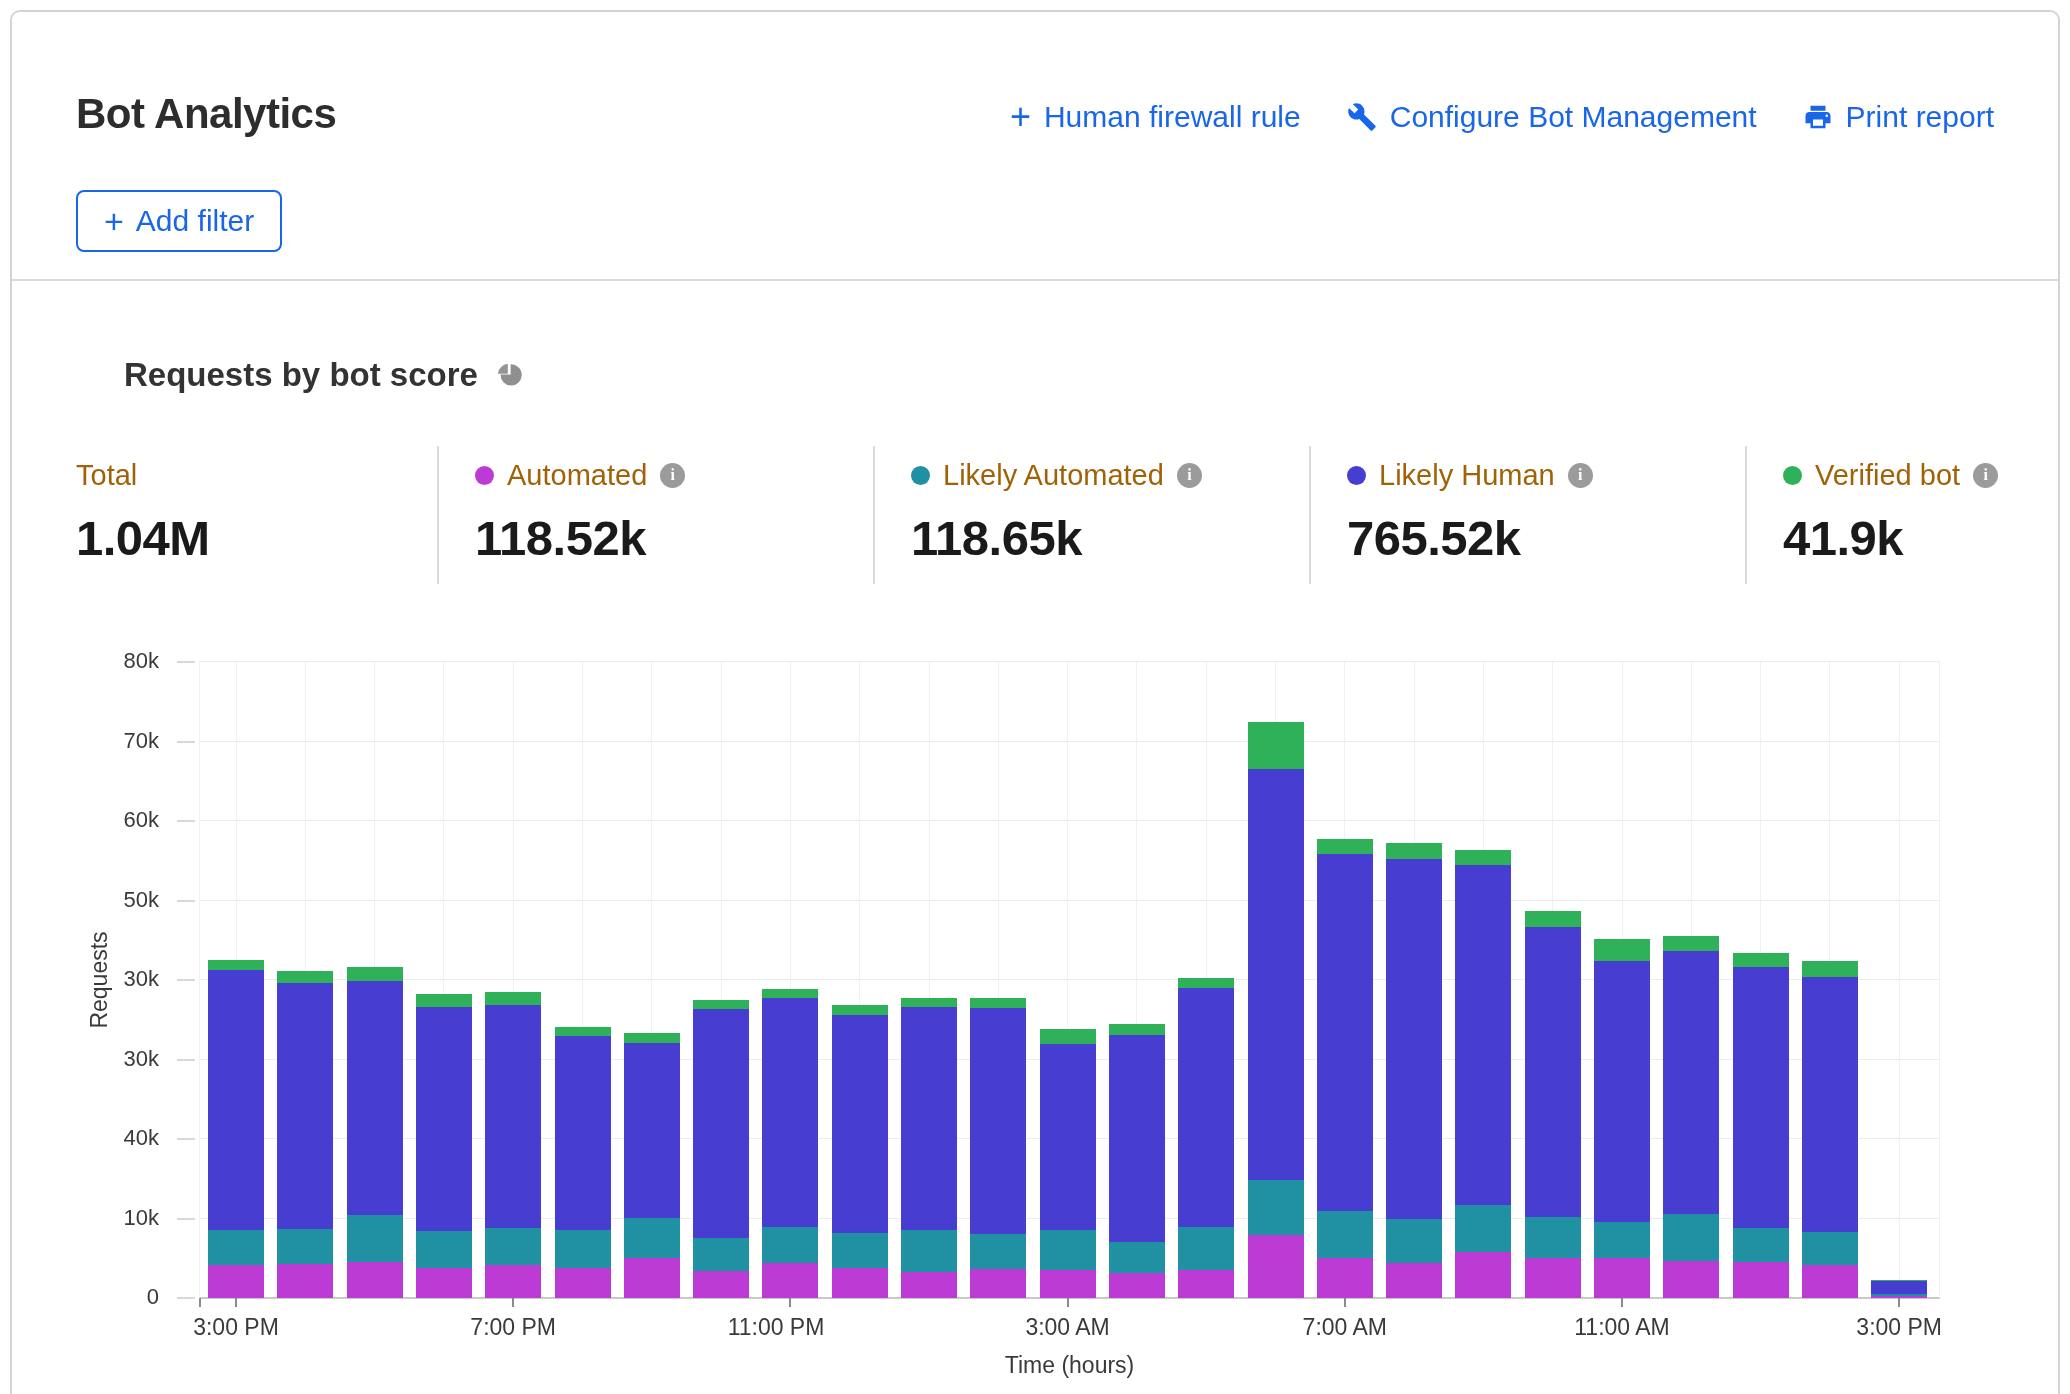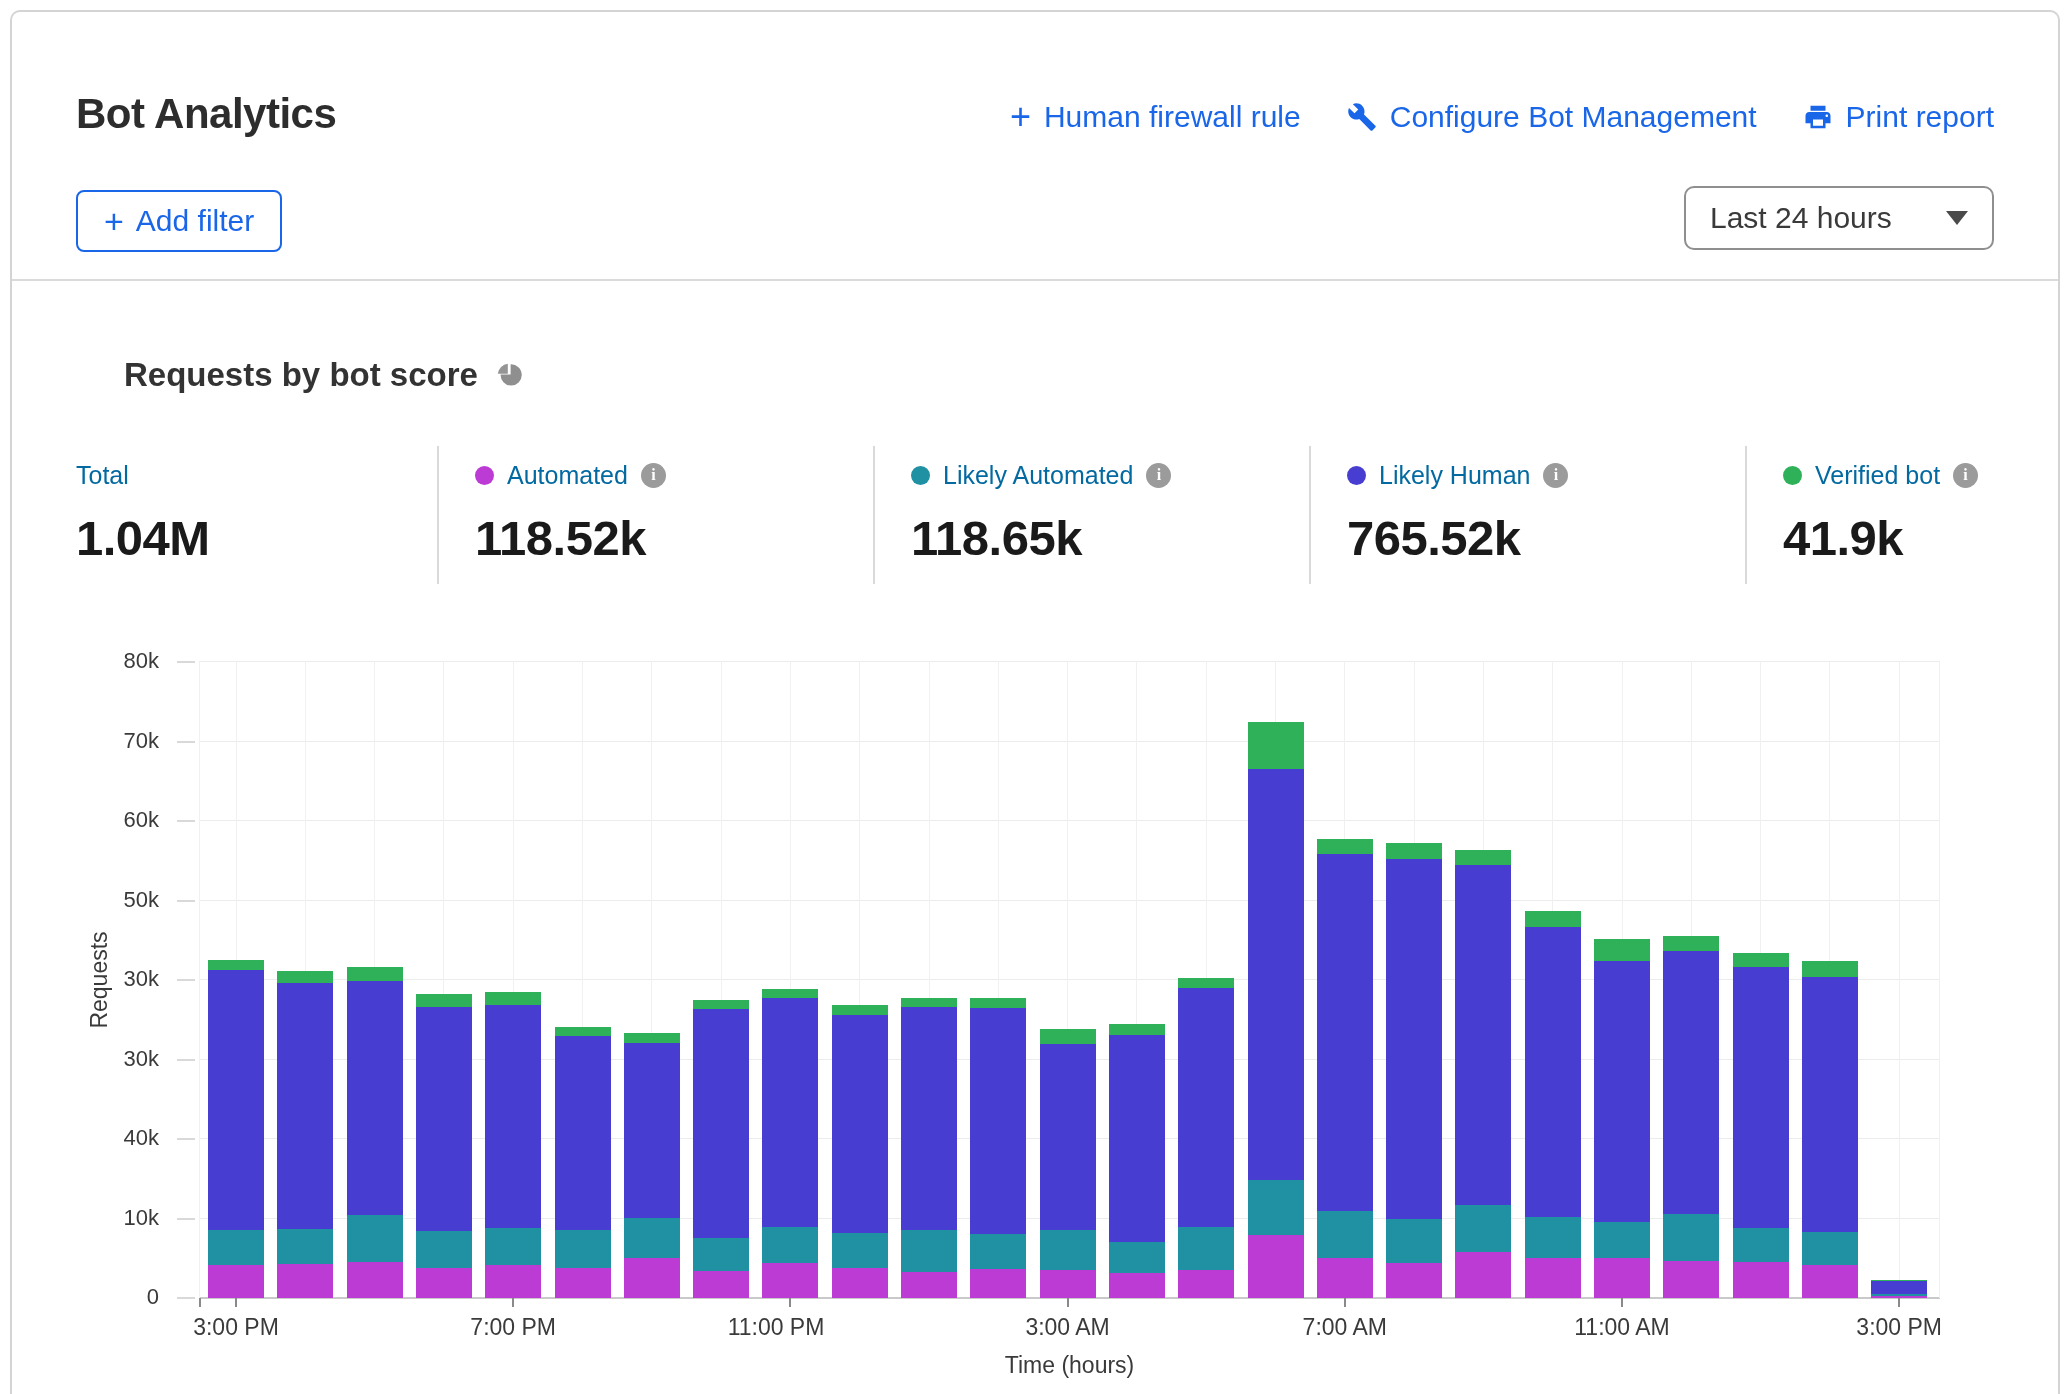--- a/index.html
+++ b/index.html
@@ -22,21 +22,21 @@
   .divider{position:absolute;left:0;right:0;top:267px;height:2px;background:#dadada;}
   
   .section-title-row{position:absolute;left:64px;top:344px;display:flex;align-items:center;gap:18px;margin-left:48px;}
   .section-title{font-size:33px;font-weight:700;color:#333;}
   
   .stats{position:absolute;left:64px;top:434px;display:flex;}
   .stat{box-sizing:border-box;padding-top:12px;height:138px;}
   .stat.total{width:361px;}
   .stat.series{width:436px;border-left:2px solid #dadada;padding-left:36px;}
   .stat-label-row{display:flex;align-items:center;gap:13px;height:34px;}
-  .stat-label{font-size:25px;color:#0369a1;}
+  .stat-label{font-size:29px;color:#a16207;}
   .dot{width:19px;height:19px;border-radius:50%;}
   .info{display:inline-flex;align-items:center;justify-content:center;width:25px;height:25px;border-radius:50%;
         background:#9b9b9b;color:#fff;font-size:16px;font-weight:700;font-family:"Liberation Serif",serif;}
   .stat-value{margin-top:18px;font-size:49px;font-weight:700;color:#1a1a1a;letter-spacing:-0.5px;}
   
   .plot{position:absolute;left:187px;top:650px;width:1741px;height:636px;}
   .hgrid{position:absolute;left:0;width:100%;height:1px;background:#ececec;}
   .vgrid{position:absolute;top:0;bottom:0;width:1px;background:#f1f1f1;}
   .xaxis{position:absolute;left:0;width:100%;height:2px;bottom:-1px;background:#c9c9c9;}
   .ytick{position:absolute;left:-22px;width:18px;height:2px;background:#d9d9d9;}
@@ -80,24 +80,20 @@
         </span>
         <span>Print report</span>
       </a>
     </div>
 
     <button class="btn-add-filter">
       <span class="plus-glyph">+</span>
       <span>Add filter</span>
     </button>
 
-    <div class="dropdown">
-      <span class="dropdown-value">Last 24 hours</span>
-      <span class="caret"></span>
-    </div>
 
     <div class="divider"></div>
 
     <div class="section-title-row">
       <span class="section-title">Requests by bot score</span>
       <span>
         <svg class="icon-svg" width="27" height="27" viewBox="0 0 24 24" fill="#8f8f8f">
           <path d="M10.5 10.5V1.6A10.4 10.4 0 0 0 1.6 10.5h8.9z" opacity="0.95"></path>
           <path d="M13 2.1V11H4.1A9.4 9.4 0 1 0 13 2.1z"></path>
         </svg>

